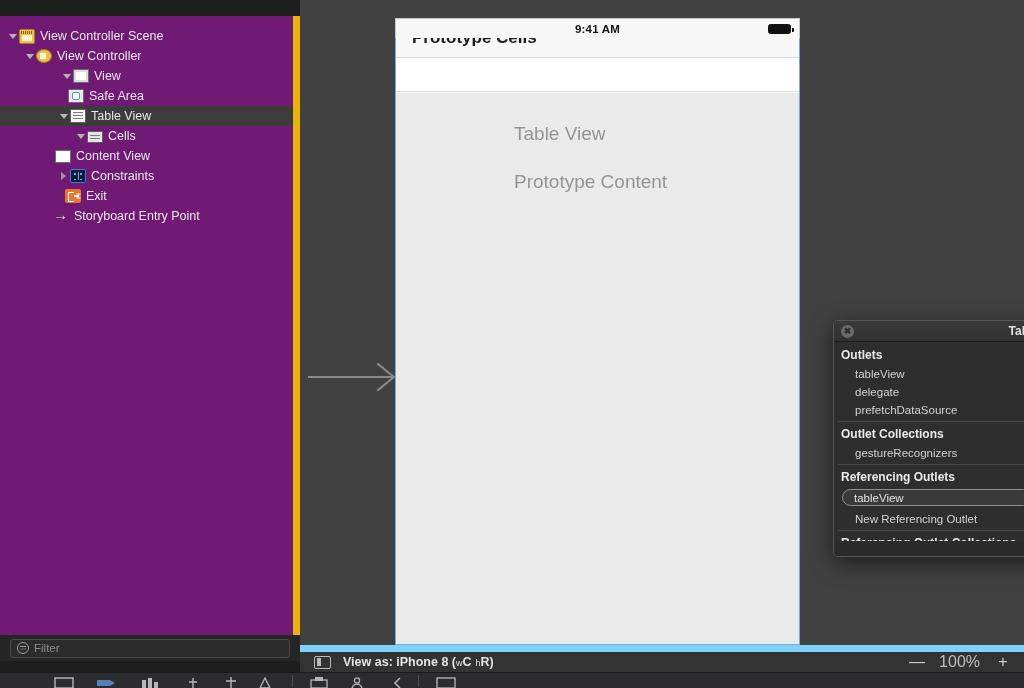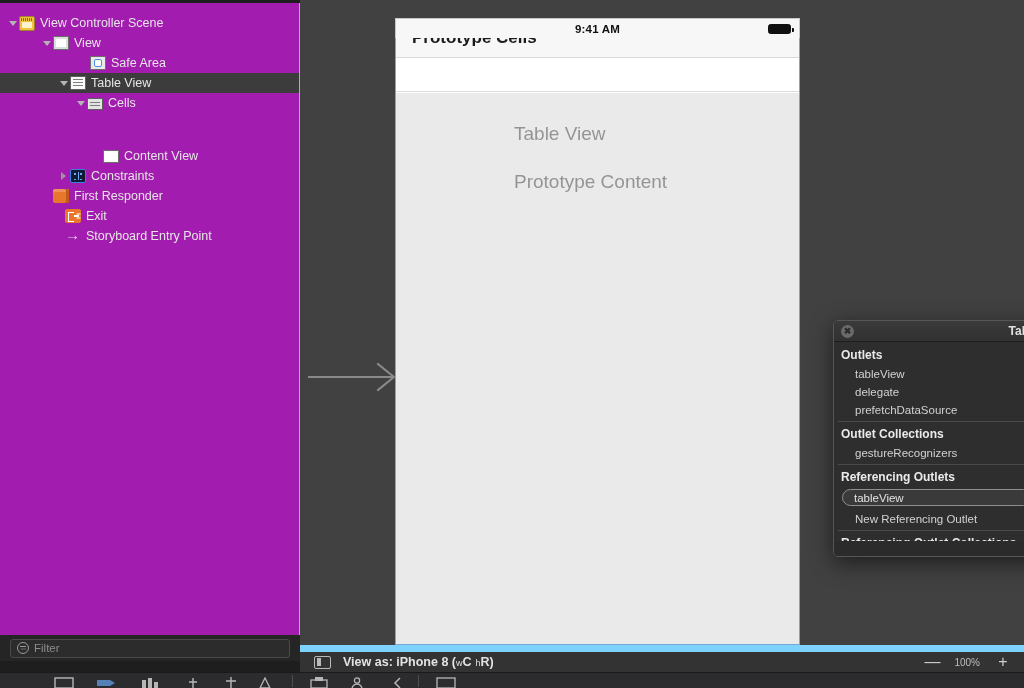--- a/index.html
+++ b/index.html
@@ -6,23 +6,23 @@
   html, body {
     width: 1024px; height: 688px;
     background: #1e1e1e;
     font-family: "Liberation Sans", sans-serif;
     overflow: hidden;
   }
   #app { position: relative; width: 1024px; height: 688px; }
 
   
   #outline {
-    position: absolute; left: 0; top: 3px; width: 300px; height: 645px;
-    background: #a21caf;
-    border-right: 1px solid #eab308;
+    position: absolute; left: 0; top: 16px; width: 300px; height: 645px;
+    background: #701a75;
+    border-right: 7px solid #eab308;
   }
   #outline-scroll { position: absolute; left: 0; top: 10px; right: 0; }
   .tree-row {
     position: relative; height: 20px; line-height: 20px;
     display: flex; align-items: center;
     color: #e6e6e6; font-size: 12.5px; white-space: nowrap;
   }
   .tree-row.selected { background: #3c3c3c; }
   .twisty {
     width: 13px; height: 20px; flex: 0 0 13px;
@@ -174,21 +174,21 @@
   #panel-toggle {
     width: 17px; height: 13px; border: 1.3px solid #b9b9b9; border-radius: 2px; position: relative;
     margin-right: 12px;
   }
   #panel-toggle:after { content:""; position:absolute; left:2px; top:1.5px; width:3.5px; bottom:1.5px;
     background:#b9b9b9; }
   #view-as { color: #e3e3e3; font-size: 12.5px; font-weight: bold; }
   #view-as .sub { font-size: 9px; font-weight: normal; }
   #zoom-group { margin-left: auto; display: flex; align-items: center; gap: 16px; }
   .zoom-btn { color: #cfcfcf; font-size: 16px; width: 14px; text-align: center; }
-  #zoom-level { color: #bdbdbd; font-size: 10px; text-align: right; }
+  #zoom-level { color: #bdbdbd; font-size: 16px; text-align: right; }
 
   #bottom-bar {
     position: absolute; left: 0; top: 672px; width: 1024px; height: 16px;
     background: #2c2c2e; border-top: 1px solid #1a1a1a; overflow: hidden;
   }
   .bico { position: absolute; top: 4px; opacity: .85; }
 </style>
 </head>
 <body>
 
@@ -196,69 +196,71 @@
 
   <div id="outline">
     <div id="outline-scroll">
         <div class="tree-row" style="padding-left: 6px;">
           <span class="twisty ">
             <i></i>
           </span>
           <span class="ico ico-scene"></span>
           <span class="lbl">View Controller Scene</span>
         </div>
-        <div class="tree-row" style="padding-left: 40px;">
+        <div class="tree-row" style="padding-left: 23px;">
+          <span class="twisty ">
+            <i></i>
+          </span>
+          <span class="ico ico-vc"></span>
+          <span class="lbl">View Controller</span>
+        </div>
+        <div class="tree-row" style="padding-left: 40px; margin-left: 20px;">
           <span class="twisty ">
             <i></i>
           </span>
           <span class="ico ico-view"></span>
           <span class="lbl">View</span>
         </div>
-        <div class="tree-row" style="padding-left: 77px;">
+        <div class="tree-row" style="padding-left: 55px;">
           <span class="twisty none"></span>
           <span class="ico ico-safe"></span>
           <span class="lbl">Safe Area</span>
         </div>
         <div class="tree-row selected" style="padding-left: 57px;">
           <span class="twisty ">
             <i></i>
           </span>
           <span class="ico ico-table"></span>
           <span class="lbl">Table View</span>
         </div>
         <div class="tree-row" style="padding-left: 74px;">
           <span class="twisty ">
             <i></i>
           </span>
           <span class="ico ico-cell"></span>
           <span class="lbl">Cells</span>
         </div>
-        <div class="tree-row" style="padding-left: 90px; margin-top: 33px;">
+        <div class="tree-row" style="padding-left: 42px;">
           <span class="twisty none"></span>
           <span class="ico ico-content"></span>
           <span class="lbl">Content View</span>
         </div>
         <div class="tree-row" style="padding-left: 57px;">
           <span class="twisty closed">
             <i></i>
           </span>
           <span class="ico ico-constr"></span>
           <span class="lbl">Constraints</span>
-        </div>
-        <div class="tree-row" style="padding-left: 40px;">
-          <span class="twisty none"></span>
-          <span class="ico ico-first"></span>
-          <span class="lbl">First Responder</span>
         </div>
         <div class="tree-row" style="padding-left: 52px; align-items: center;">
           <span class="twisty none"></span>
           <span class="ico ico-exit"></span>
           <span class="lbl">Exit</span>
         </div>
-        <div class="tree-row" style="padding-left: 52px;">
+        <div class="tree-row" style="padding-left: 40px;">
           <span class="twisty none"></span>
           <span class="ico ico-arrow"></span>
           <span class="lbl">Storyboard Entry Point</span>
         </div>
       </div>
   </div>
 
   <div id="filter-bar">
     <div id="filter-input">
       <span class="filter-ico"></span>

